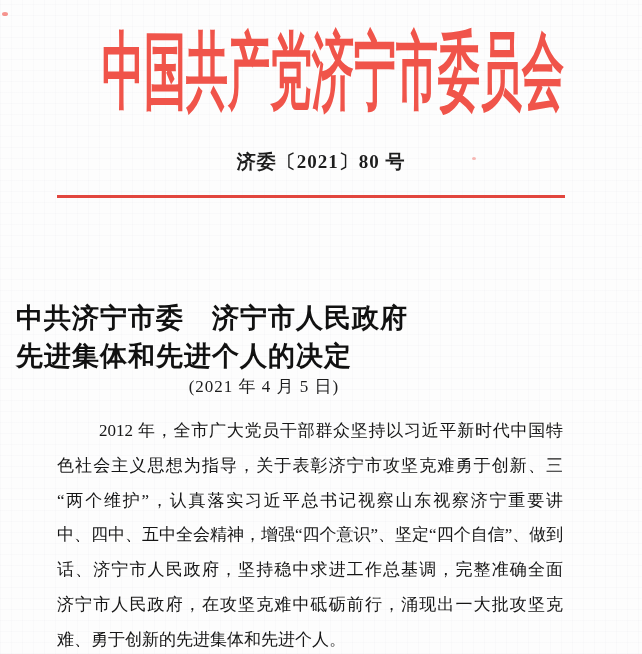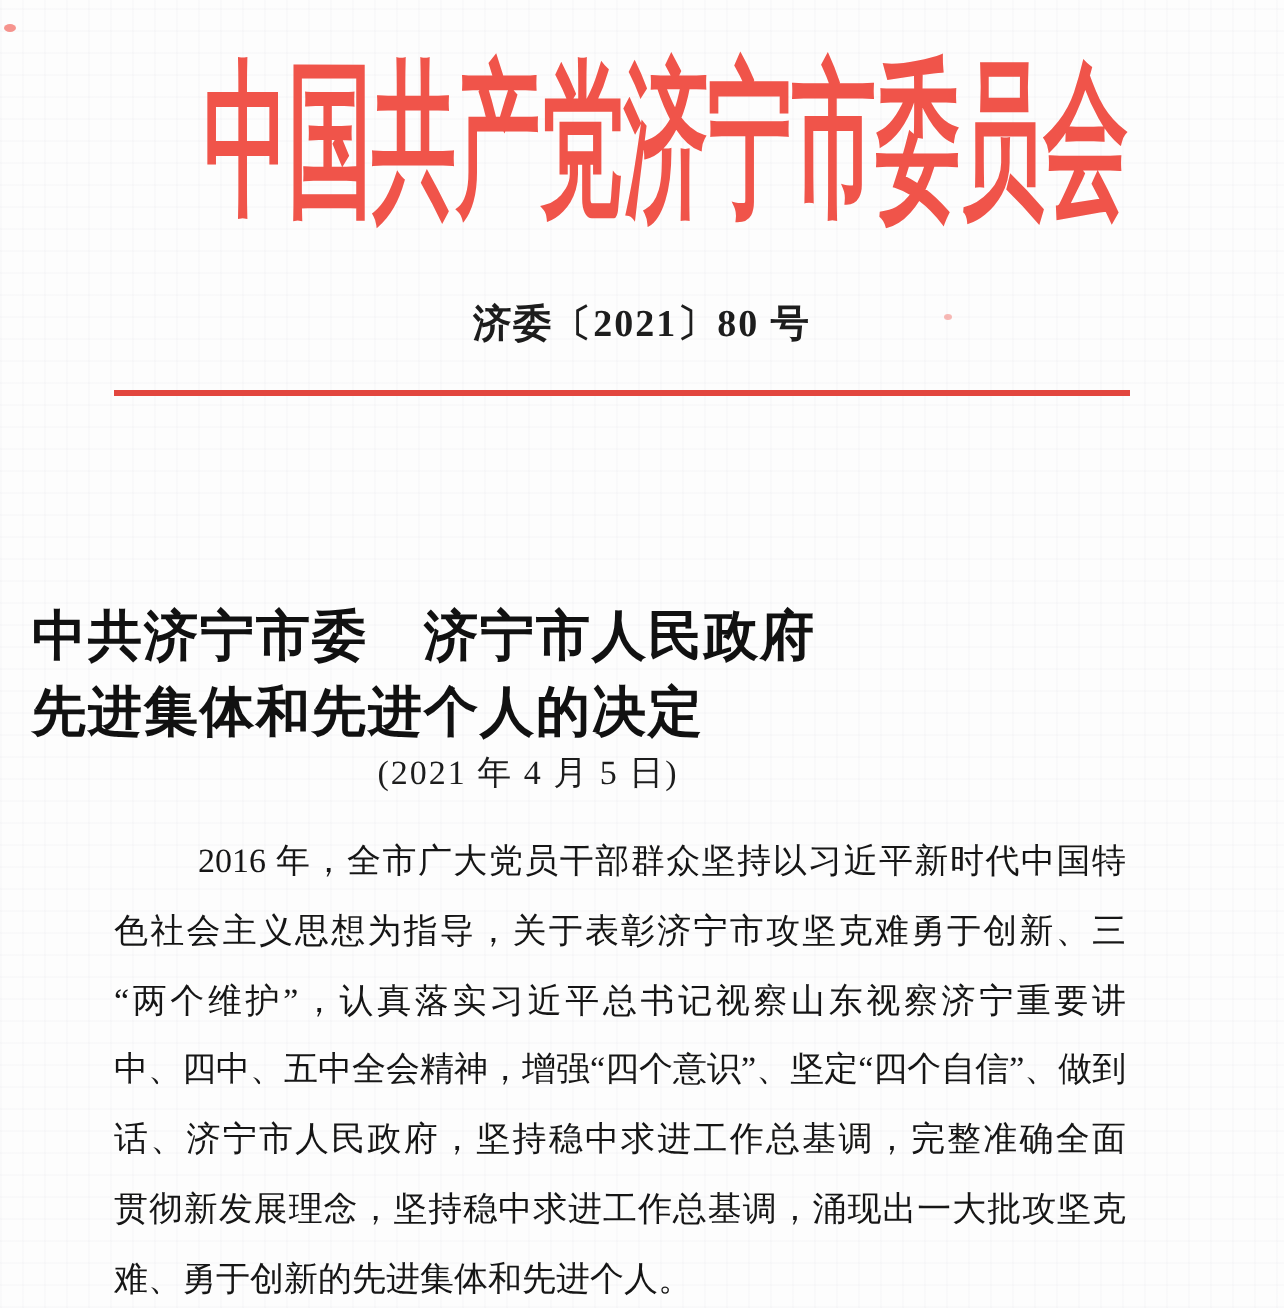--- a/index.html
+++ b/index.html
@@ -145,22 +145,22 @@
   <div class="red-rule"></div>
 
   <div class="doc-title">
     <div>中共济宁市委　济宁市人民政府</div>
     <div>先进集体和先进个人的决定</div>
   </div>
 
   <div class="doc-date">(2021 年 4 月 5 日)</div>
 
   <div class="doc-body">
-    <div class="bline bline-first">2016 年，全市广大党员干部群众坚持以习近平新时代中国特</div>
+    <div class="bline bline-first">2012 年，全市广大党员干部群众坚持以习近平新时代中国特</div>
     <div class="bline">色社会主义思想为指导，关于表彰济宁市攻坚克难勇于创新、三</div>
     <div class="bline">“两个维护”，认真落实习近平总书记视察山东视察济宁重要讲</div>
     <div class="bline">中、四中、五中全会精神，增强“四个意识”、坚定“四个自信”、做到</div>
     <div class="bline">话、济宁市人民政府，坚持稳中求进工作总基调，完整准确全面</div>
-    <div class="bline">贯彻新发展理念，坚持稳中求进工作总基调，涌现出一大批攻坚克</div>
+    <div class="bline">济宁市人民政府，在攻坚克难中砥砺前行，涌现出一大批攻坚克</div>
     <div class="bline bline-last">难、勇于创新的先进集体和先进个人。</div>
   </div>
 
 </div>
 
 </body></html>

